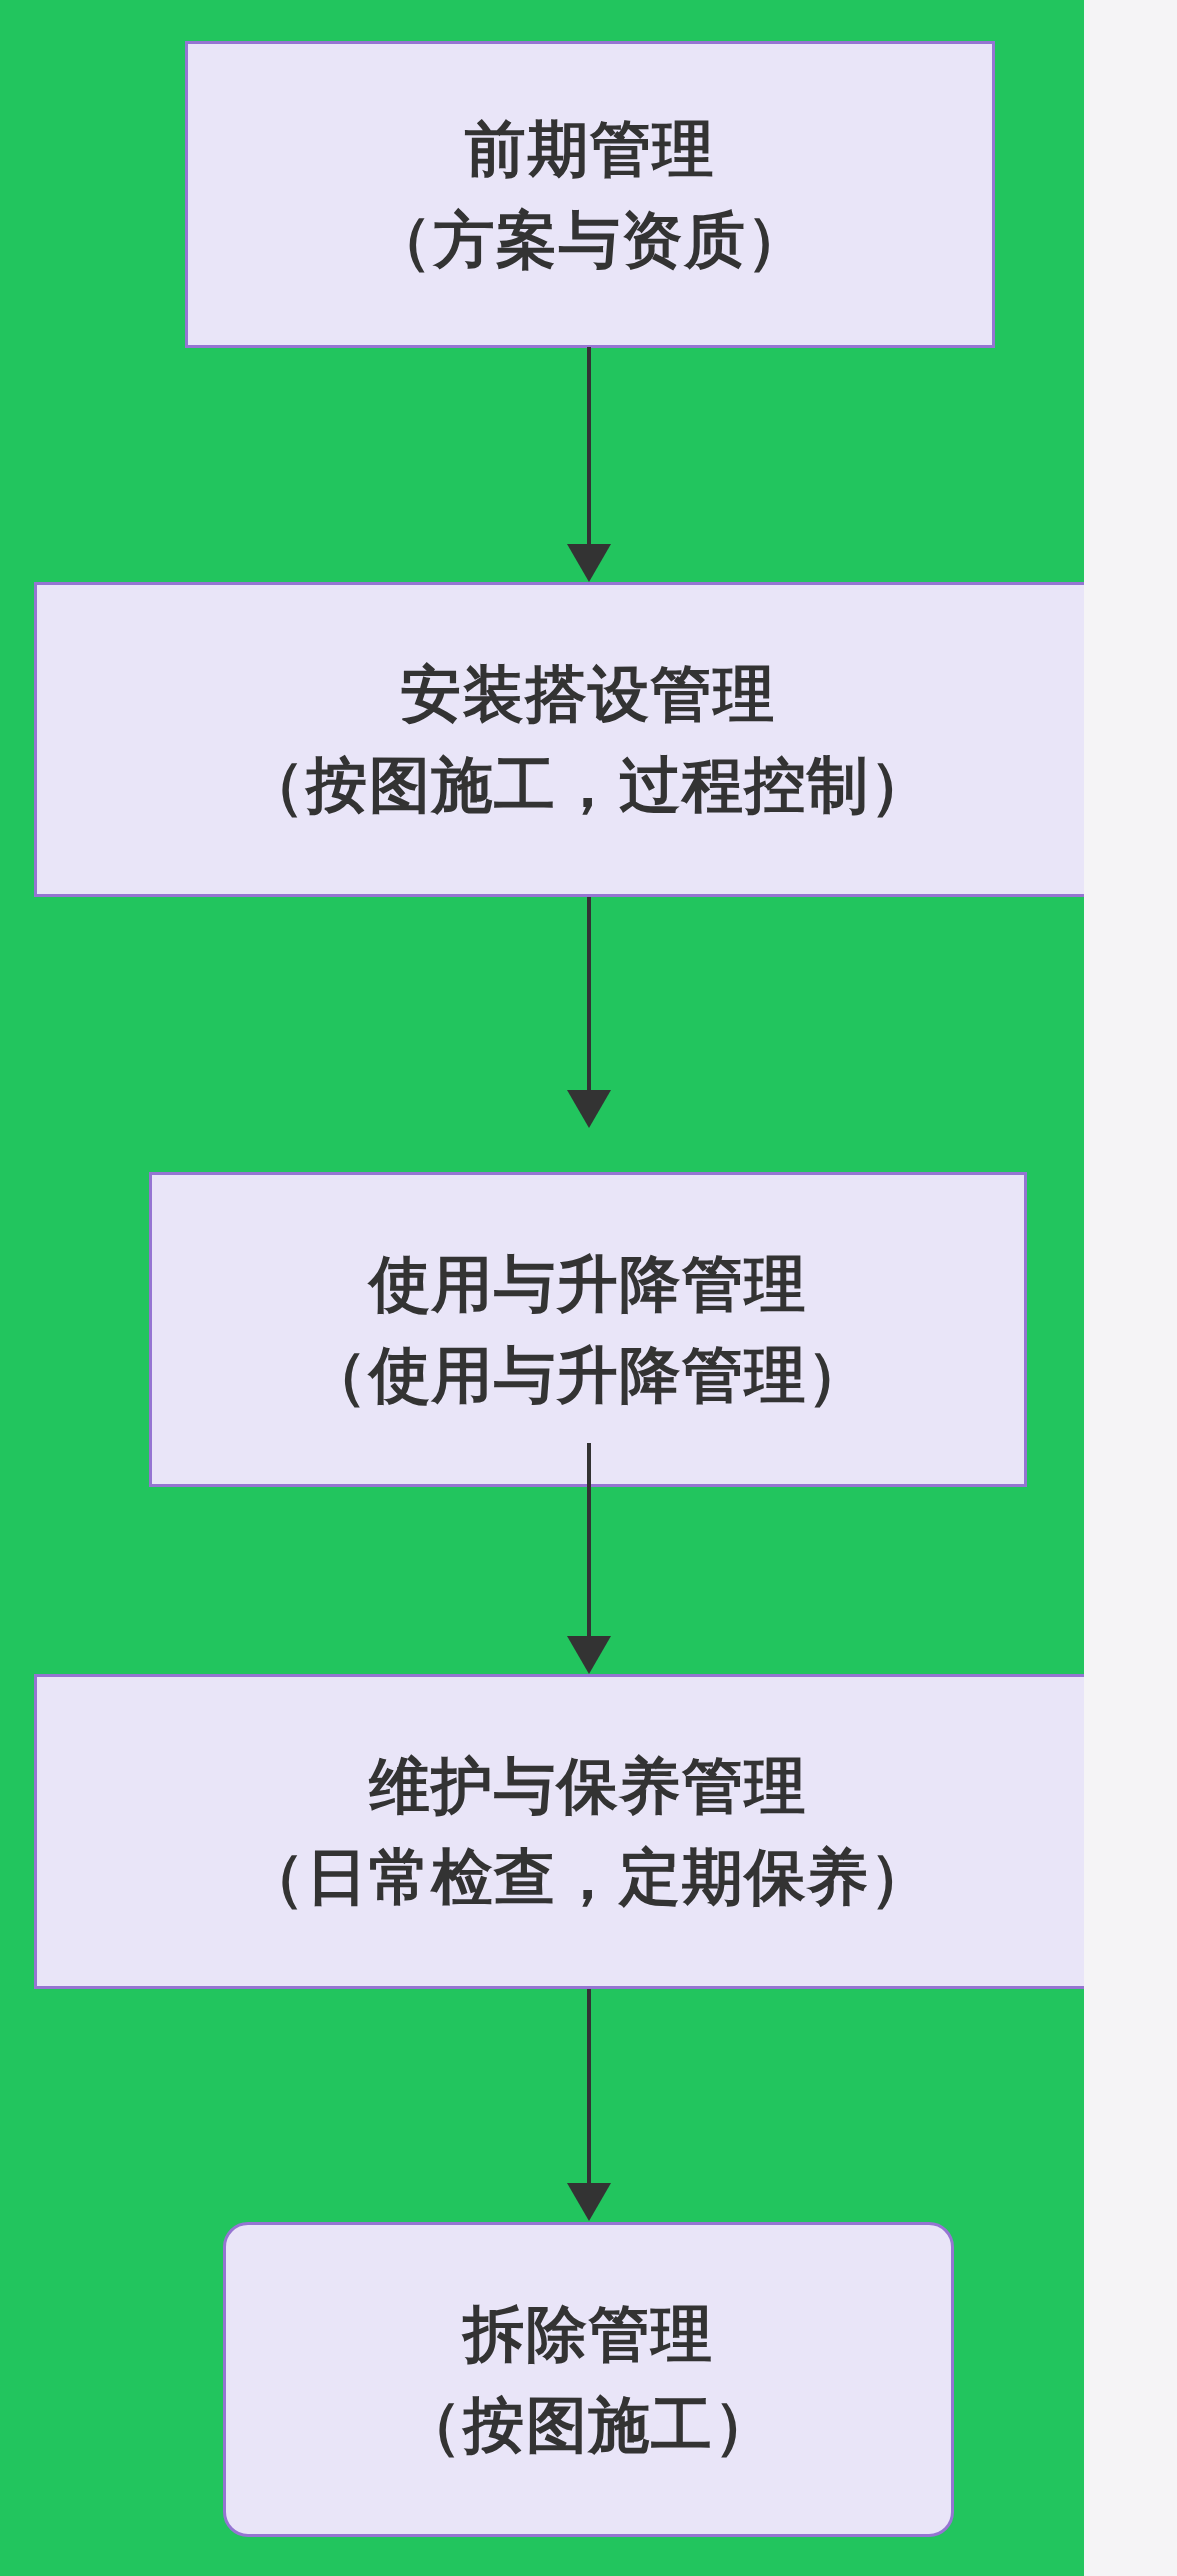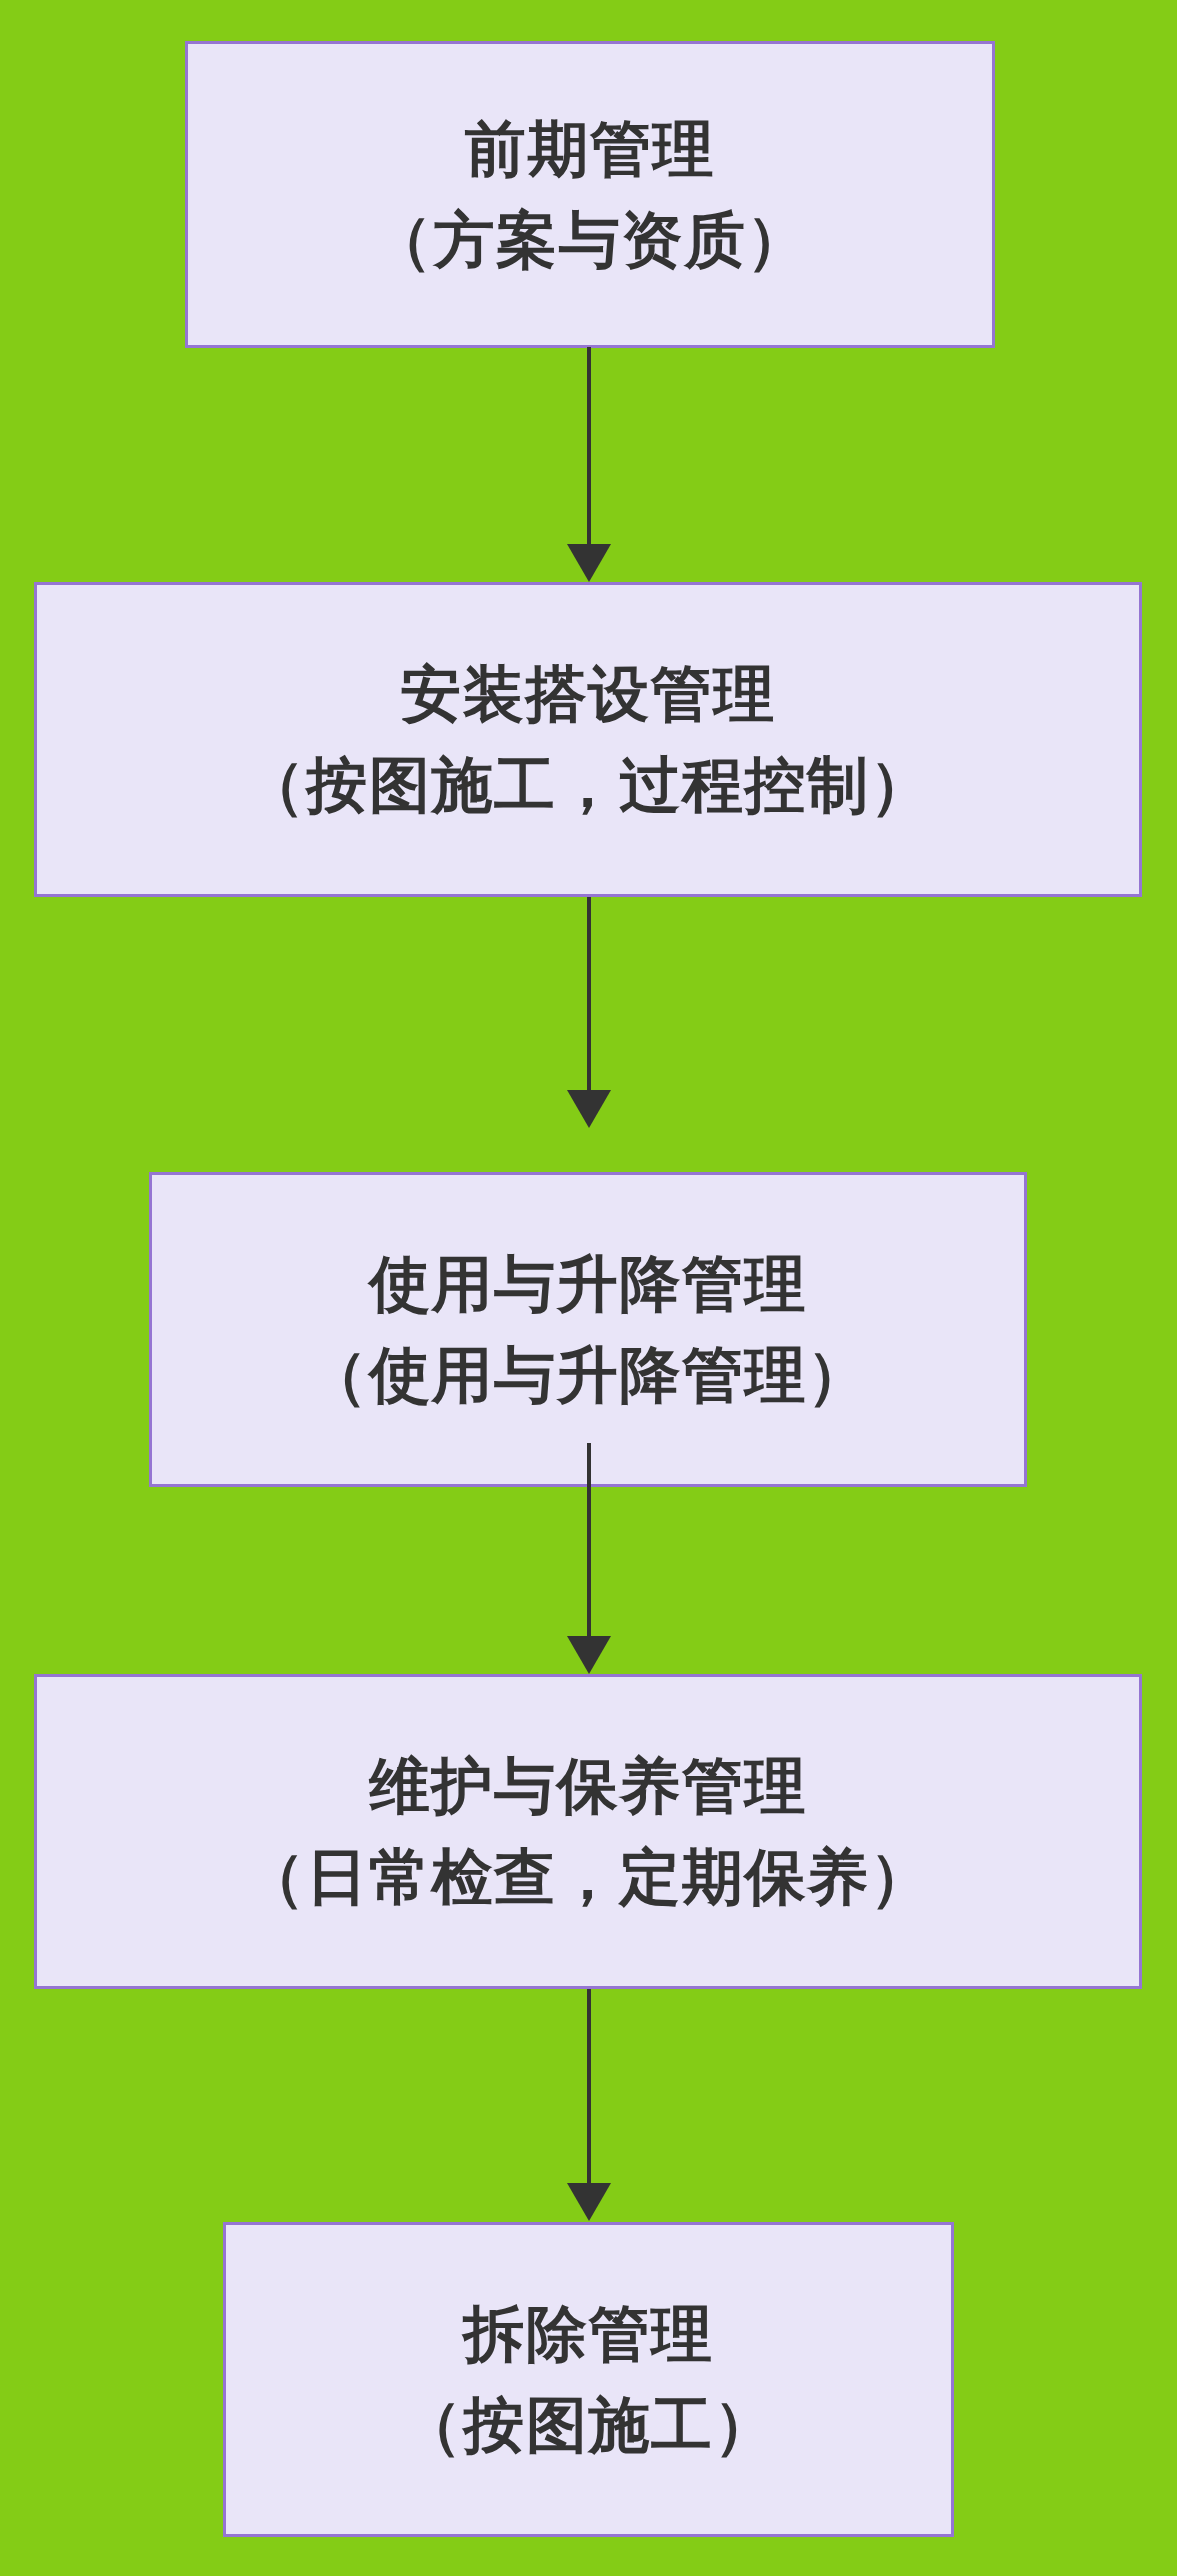--- a/index.html
+++ b/index.html
@@ -4,23 +4,23 @@
 <style>
   * { margin: 0; padding: 0; box-sizing: border-box; }
   html, body {
     width: 1177px;
     height: 2576px;
     background: #f5f4f6;
     font-family: "Liberation Sans", "DejaVu Sans", sans-serif;
   }
   .canvas {
     position: relative;
-    width: 1177px;
+    width: 1084px;
     height: 2576px;
-    background: #84cc16;
+    background: #22c55e;
     overflow: hidden;
   }
   .node {
     position: absolute;
     background: #e9e5f8;
     border: 3.9px solid #9575d2;
     display: flex;
     flex-direction: column;
     align-items: center;
     justify-content: center;
@@ -32,21 +32,21 @@
     line-height: 91px;
     font-weight: 600;
     letter-spacing: 1.6px;
     white-space: nowrap;
   }
   
   .node-1 { left: 185px; top: 41px;   width: 810px; height: 307px; }
   .node-2 { left: 34px;  top: 582px;  width: 1108px; height: 315px; }
   .node-3 { left: 149px; top: 1128px; width: 878px; height: 315px; margin-top: 44px; }
   .node-4 { left: 34px;  top: 1674px; width: 1108px; height: 315px; }
-  .node-5 { left: 223px; top: 2222px; width: 731px;  height: 315px; }
+  .node-5 { left: 223px; top: 2222px; width: 731px;  height: 315px; border-radius: 25px; }
 
   .arrow {
     position: absolute;
     left: 567px;           
     width: 44px;
     display: flex;
     flex-direction: column;
     align-items: center;
   }
   .arrow .shaft {

